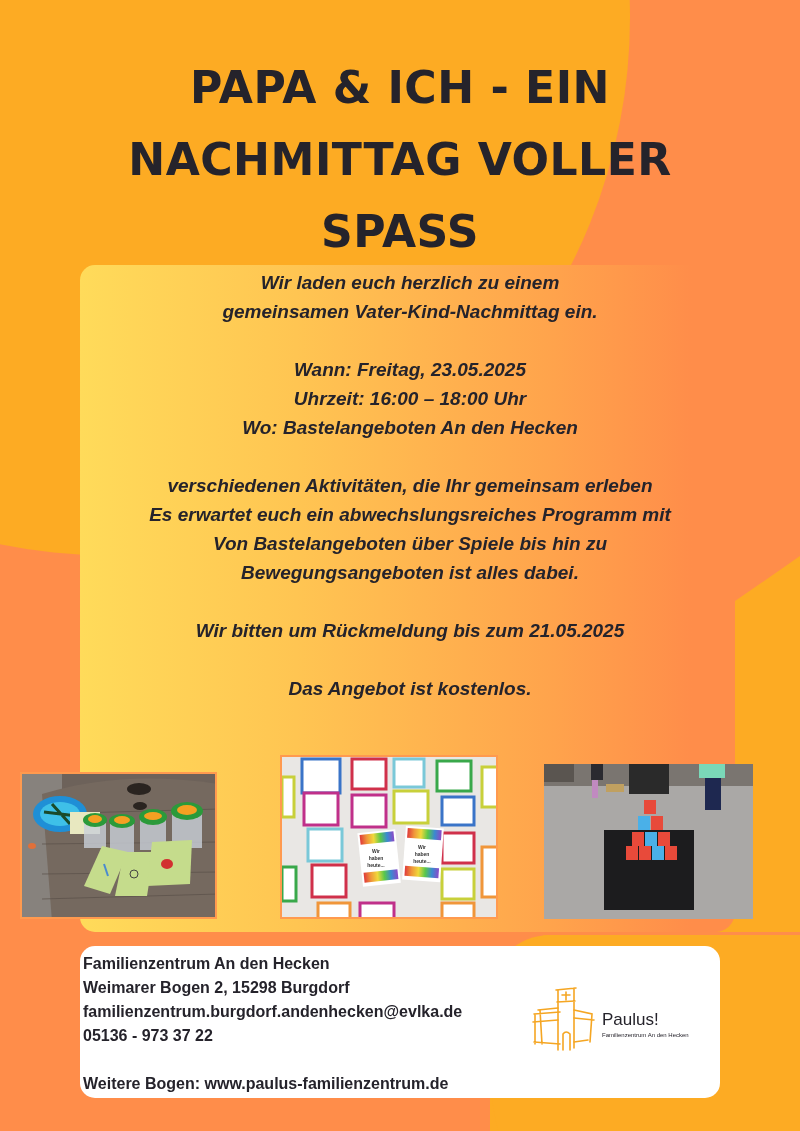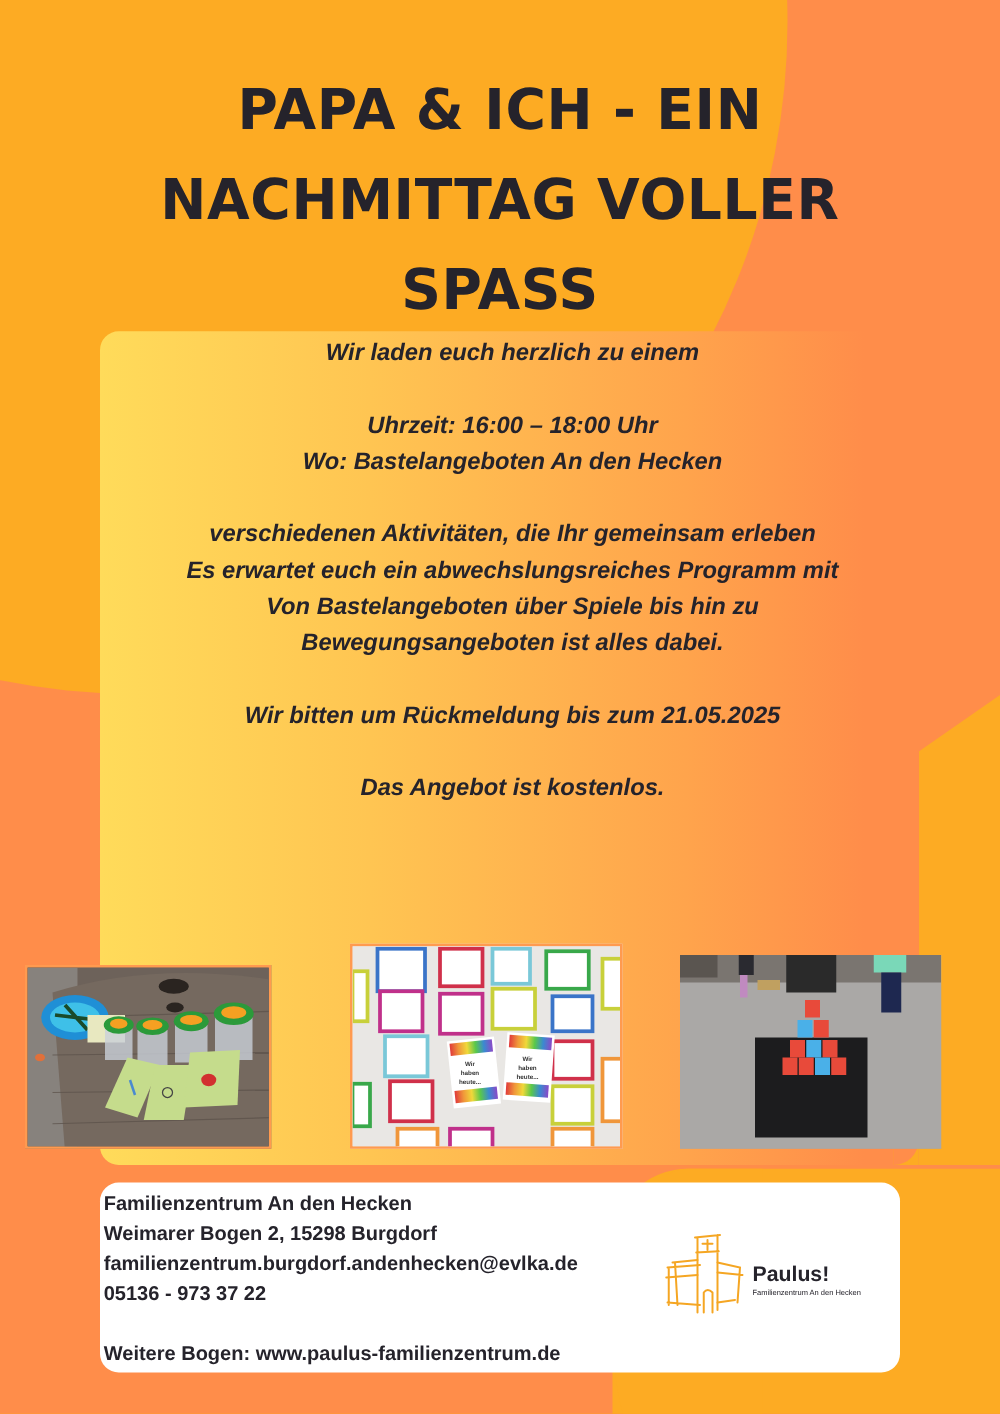--- a/index.html
+++ b/index.html
@@ -94,21 +94,21 @@
     font-weight: bold;
     font-size: 16px;
     line-height: 24px;
     color: #25232b;
   }
   .footer-lines .gap { height: 24px; }
 
   .logo { position: absolute; left: 530px; top: 982px; width: 180px; height: 70px; }
   .logo-name {
     position: absolute; left: 602px; top: 1010px;
-    font-family: "Liberation Sans", sans-serif; font-weight: bold; font-size: 17px; color: #25232b;
+    font-family: "Liberation Sans", sans-serif; font-weight: normal; font-size: 17px; color: #25232b;
   }
   .logo-sub {
     position: absolute; left: 602px; top: 1032px;
     font-family: "Liberation Sans", sans-serif; font-size: 6px; color: #25232b; white-space: nowrap;
   }
 </style>
 </head>
 <body>
 
 <div class="bg-shape bg-yellow-top"></div>
@@ -120,21 +120,23 @@
   <span>NACHMITTAG VOLLER</span>
   <span>SPASS</span>
 </h1>
 
 <div class="panel"></div>
 <div class="panel-clip-right"></div>
 <div class="panel-br-corner"></div>
 
 <div class="body-text">
   <p>Wir laden euch herzlich zu einem</p>
-  <div class="gap"></div>
+  <p>gemeinsamen Vater-Kind-Nachmittag ein.</p>
+  <div class="gap"></div>
+  <p>Wann: Freitag, 23.05.2025</p>
   <p>Uhrzeit: 16:00 – 18:00 Uhr</p>
   <p>Wo: Bastelangeboten An den Hecken</p>
   <div class="gap"></div>
   <p>verschiedenen Aktivitäten, die Ihr gemeinsam erleben</p>
   <p>Es erwartet euch ein abwechslungsreiches Programm mit</p>
   <p>Von Bastelangeboten über Spiele bis hin zu</p>
   <p>Bewegungsangeboten ist alles dabei.</p>
   <div class="gap"></div>
   <p>Wir bitten um Rückmeldung bis zum 21.05.2025</p>
   <div class="gap"></div>

